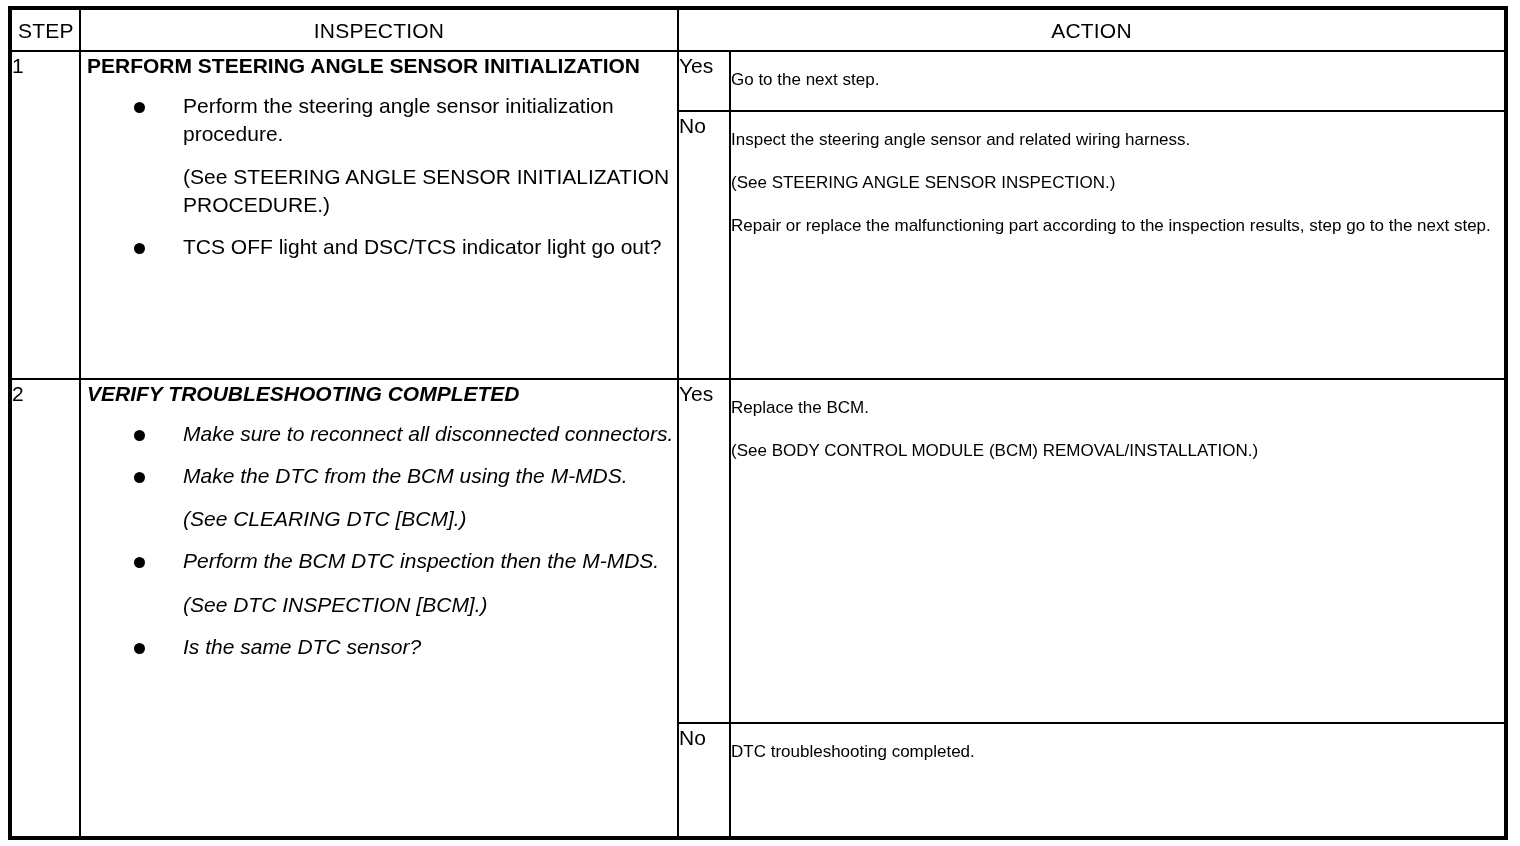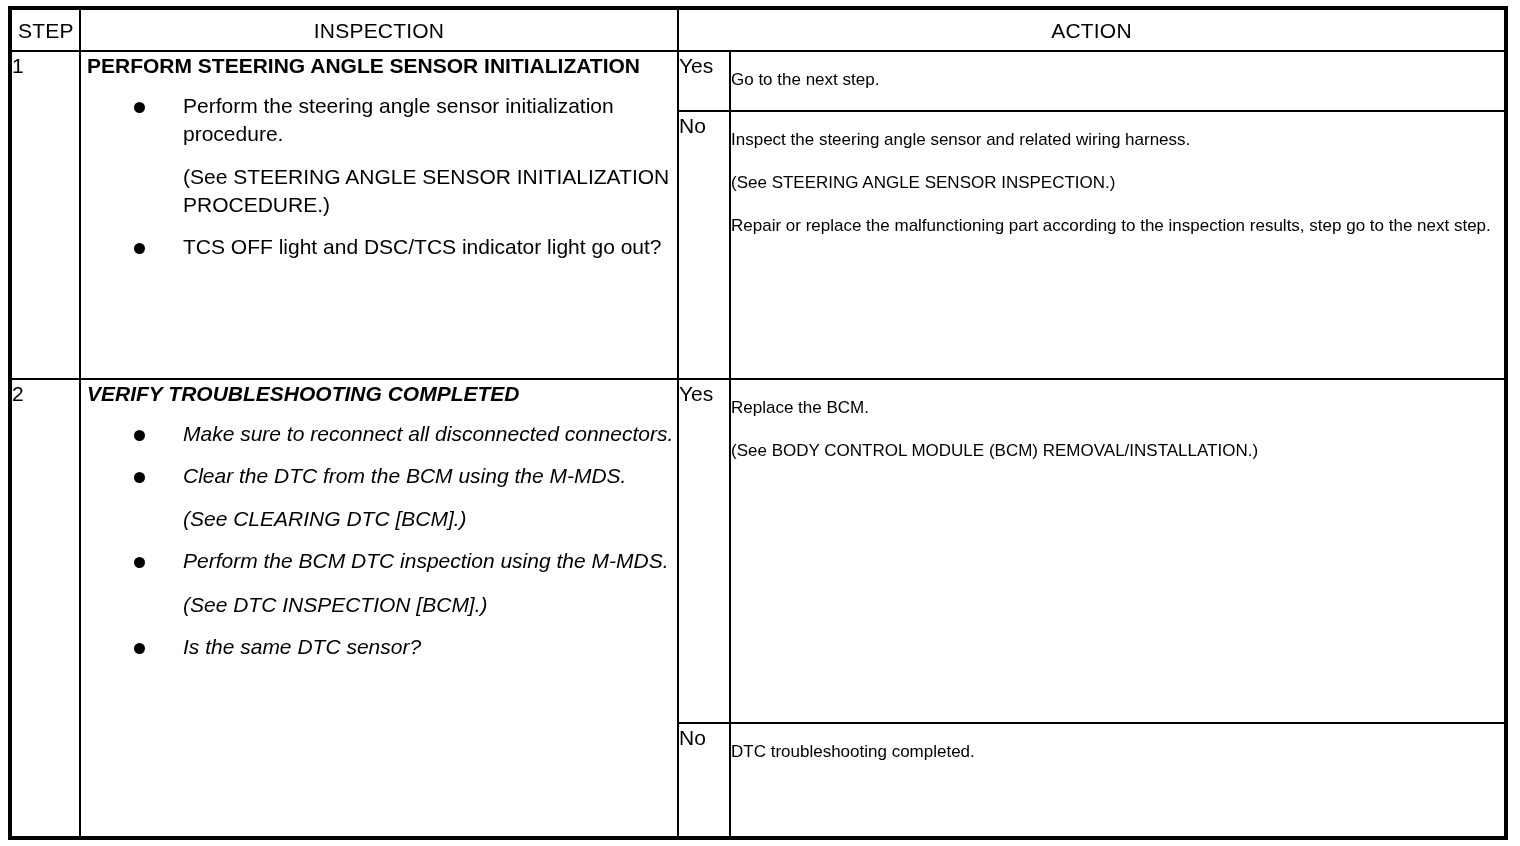--- a/index.html
+++ b/index.html
@@ -170,23 +170,23 @@
       </td>
     </tr>
 
     <tr>
       <td rowspan="2" class="step-num">2</td>
 
       <td rowspan="2" class="cell-pad step2-insp">
         <div class="insp-title">VERIFY TROUBLESHOOTING COMPLETED</div>
         <ul class="bullets">
           <li class="has-bullet">Make sure to reconnect all disconnected connectors.</li>
-          <li class="has-bullet">Clear the DTC from the BCM using the M-MDS.</li>
+          <li class="has-bullet">Make the DTC from the BCM using the M-MDS.</li>
           <li class="note">(See CLEARING DTC [BCM].)</li>
-          <li class="has-bullet">Perform the BCM DTC inspection using the M-MDS.</li>
+          <li class="has-bullet">Perform the BCM DTC inspection then the M-MDS.</li>
           <li class="note">(See DTC INSPECTION [BCM].)</li>
           <li class="has-bullet">Is the same DTC sensor?</li>
         </ul>
       </td>
 
       <td class="yn-cell a2-yes">Yes</td>
       <td class="action-cell a2-yes">
         <p class="act-p">Replace the BCM.</p>
         <p class="act-p">(See BODY CONTROL MODULE (BCM) REMOVAL/INSTALLATION.)</p>
       </td>

